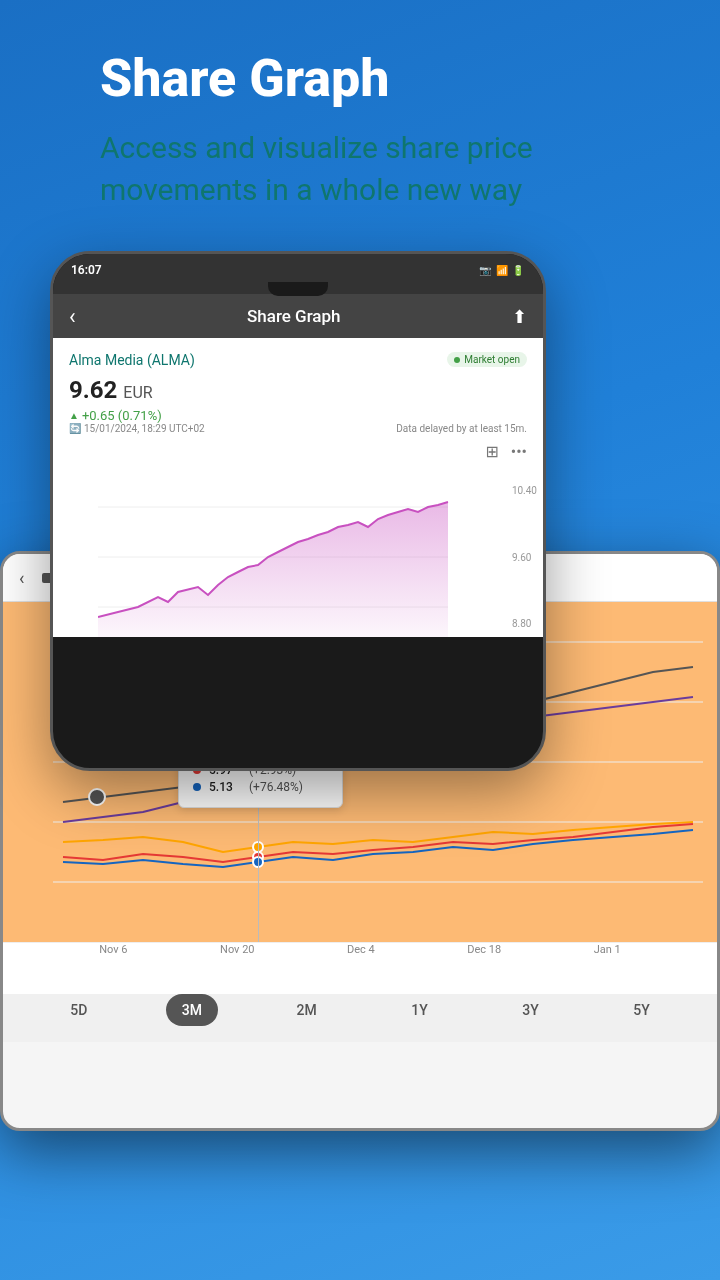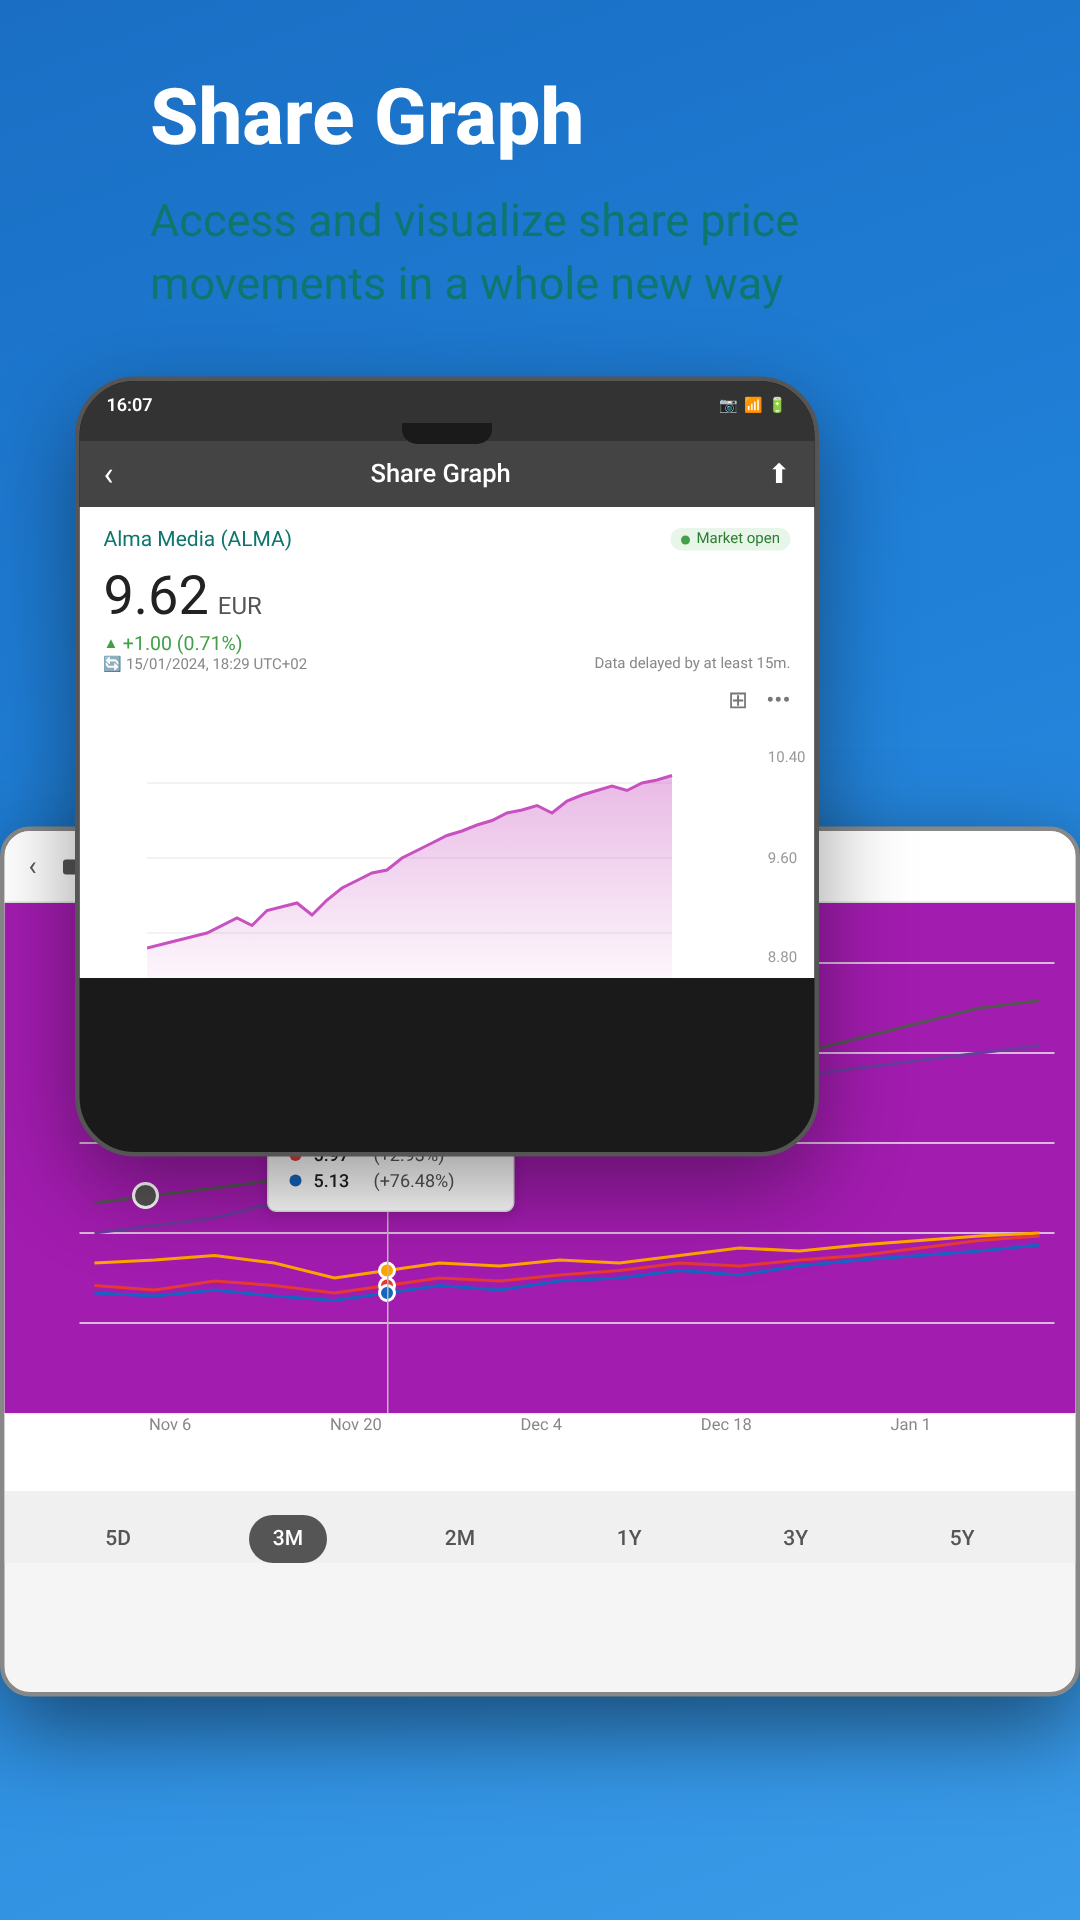--- a/index.html
+++ b/index.html
@@ -98,21 +98,21 @@
       color: #2e7d32;
       font-size: 10px;
       padding: 2px 7px;
       border-radius: 10px;
       display: flex;
       align-items: center;
       gap: 4px;
     }
     .market-dot { width: 6px; height: 6px; background: #43a047; border-radius: 50%; display: inline-block; }
     .stock-price-row { display: flex; align-items: baseline; gap: 6px; margin-bottom: 4px; }
-    .stock-price { font-size: 36px; font-weight: 400; color: #222; }
+    .stock-price { font-size: 24px; font-weight: 700; color: #222; }
     .stock-currency { font-size: 16px; color: #555; }
     .stock-change { color: #43a047; font-size: 13px; display: flex; align-items: center; gap: 3px; }
     .change-arrow { font-size: 10px; }
     .stock-timestamp { font-size: 10px; color: #888; display: flex; justify-content: space-between; margin-bottom: 8px; }
     .chart-tools { display: flex; justify-content: flex-end; gap: 12px; color: #777; font-size: 16px; margin-bottom: 6px; }
 
     
     .mini-chart-area {
       background: #fff;
       height: 160px;
@@ -167,21 +167,21 @@
       padding: 4px 8px;
       font-size: 12px;
       color: #333;
       flex-shrink: 0;
     }
     .ticker-dot { width: 10px; height: 10px; border-radius: 2px; flex-shrink: 0; }
     .ticker-close { color: #999; font-size: 12px; margin-left: 2px; }
 
     
     .multi-chart-area {
-      background: #a21caf;
+      background: #fdba74;
       height: 340px;
       position: relative;
       overflow: hidden;
     }
 
     
     .chart-tooltip {
       position: absolute;
       left: 175px;
       top: 80px;
@@ -239,21 +239,21 @@
       color: #888;
       border-top: 1px solid #eee;
       padding: 0 50px;
     }
 
     
     .time-range-bar {
       background: #f0f0f0;
       height: 48px;
       display: flex;
-      align-items: flex-end;
+      align-items: flex-start;
       justify-content: space-around;
       padding: 0 20px;
     }
     .range-btn {
       padding: 8px 16px;
       border-radius: 20px;
       font-size: 14px;
       color: #555;
       cursor: pointer;
       font-weight: 500;
@@ -301,21 +301,21 @@
           <span class="market-dot"></span>
           <span>Market open</span>
         </div>
       </div>
       <div class="stock-price-row">
         <span class="stock-price">9.62</span>
         <span class="stock-currency">EUR</span>
       </div>
       <div class="stock-change">
         <span class="change-arrow">▲</span>
-        <span>+1.00 (0.71%)</span>
+        <span>+0.65 (0.71%)</span>
       </div>
       <div class="stock-timestamp">
         <span>🔄 <span>15/01/2024, 18:29 UTC+02</span></span>
         <span>Data delayed by at least 15m.</span>
       </div>
       <div class="chart-tools">
         <span>⊞</span>
         <span>•••</span>
       </div>
     </div>

